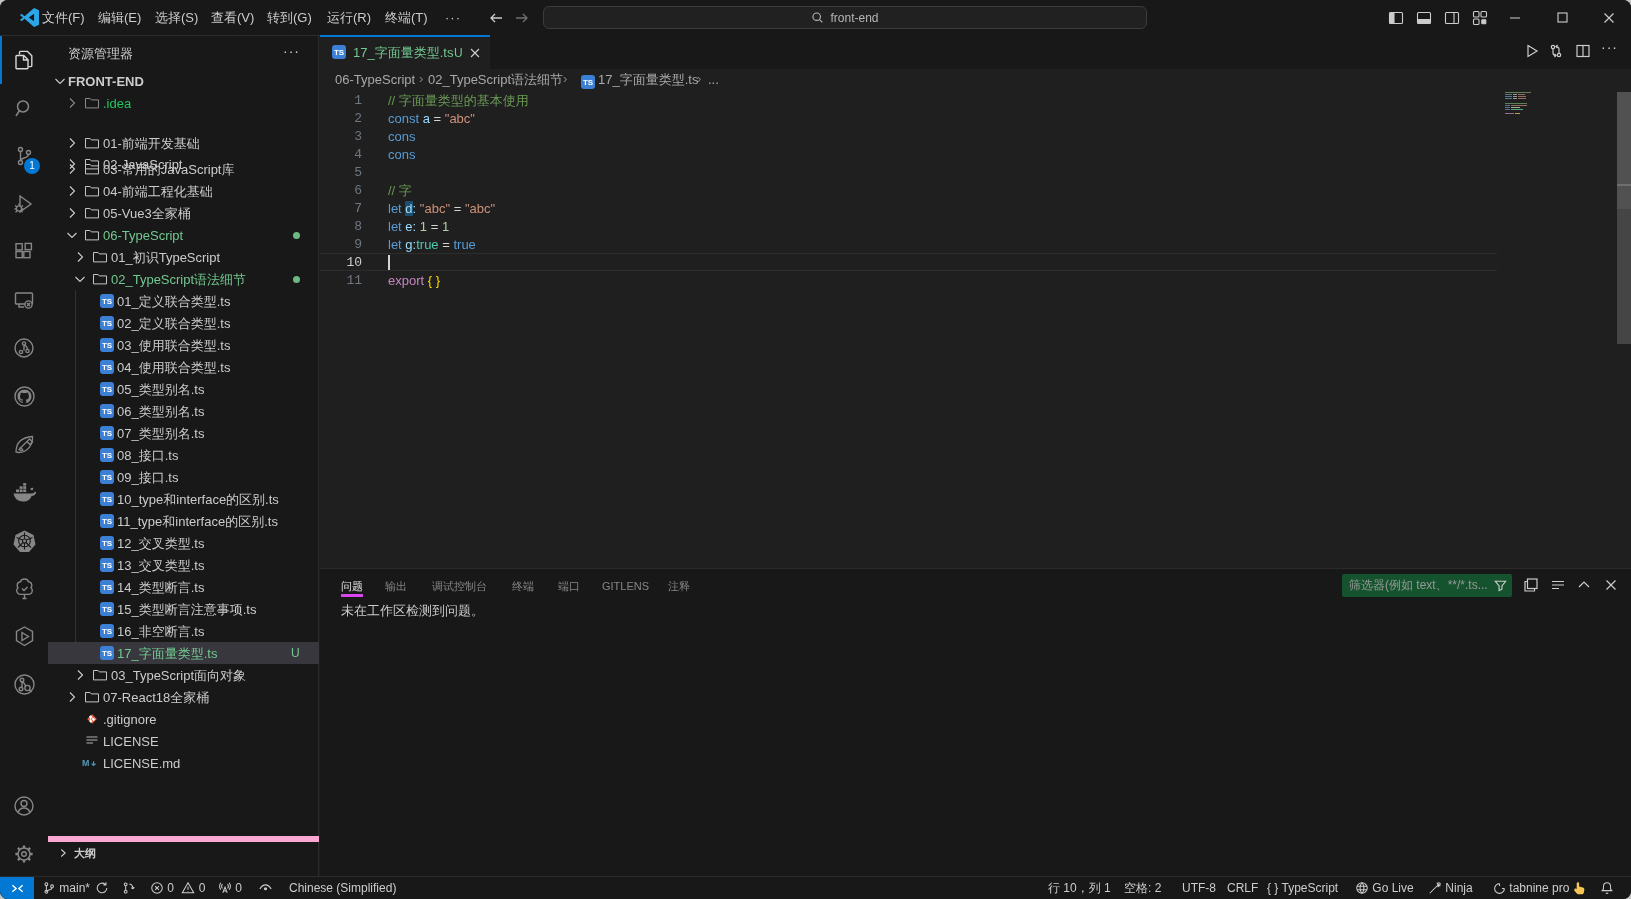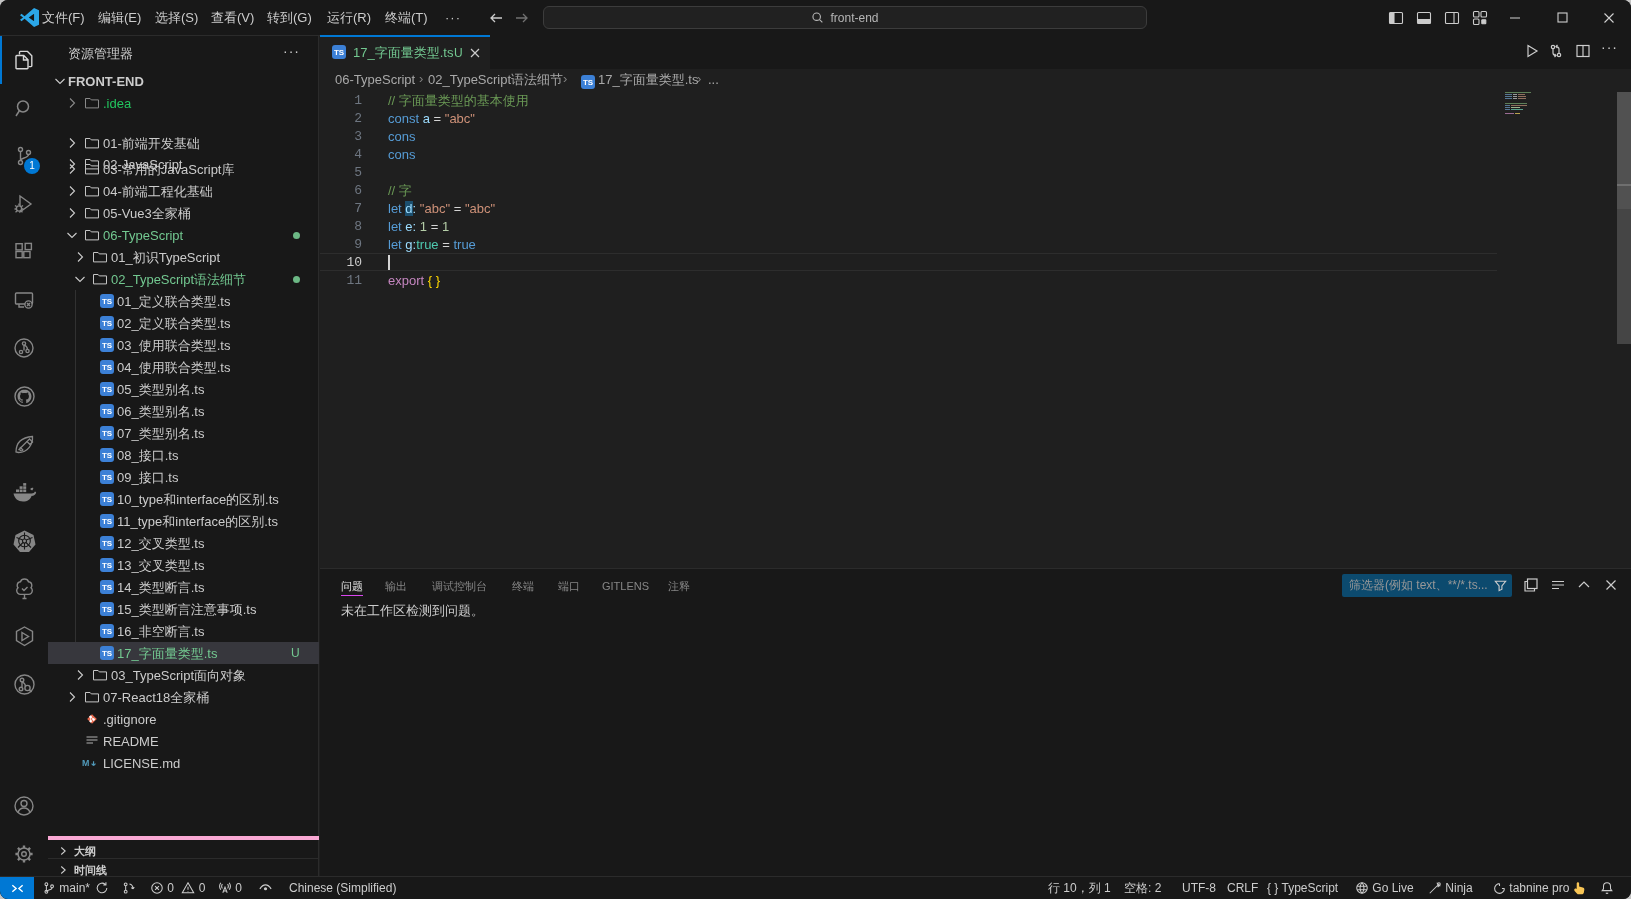--- a/index.html
+++ b/index.html
@@ -305,41 +305,35 @@
               <path d="M6.7 5.8 V9.8"></path>
               <circle cx="6.7" cy="10.2" r="0.9" fill="#fff"></circle>
             </g>
           </svg>
           <span class="rowlbl" style="left:55px">.gitignore</span>
         </div>
         <div class="row" style="top:695px">
           <svg class="fico" style="left:36px" width="16" height="16" viewBox="0 0 16 16" stroke="#b0b0b0" stroke-width="1.2">
             <path d="M2.5 4 H13.5 M2.5 7 H13.5 M2.5 10 H9"></path>
           </svg>
-          <span class="rowlbl" style="left:55px">README</span>
+          <span class="rowlbl" style="left:55px">LICENSE</span>
         </div>
         <div class="row" style="top:717px">
           <svg class="fico" style="left:34px" width="18" height="16" viewBox="0 0 18 16">
             <text x="0" y="11.5" font-family="Liberation Sans" font-size="10" font-weight="bold" fill="#519aba">M</text>
             <path d="M13 6 V11 M13 11 L10.8 8.8 M13 11 L15.2 8.8" stroke="#519aba" stroke-width="1.3" fill="none"></path>
           </svg>
           <span class="rowlbl" style="left:55px">LICENSE.md</span>
         </div>
       </div>
-  <div class="abs" style="left:0;top:801px;width:271px;height:22px;border-top:4px solid #f9a8d4">
+  <div class="abs" style="left:0;top:801px;width:271px;height:22px;border-top:6px solid #f9a8d4">
     <svg class="abs" style="left:8px;top:4px" width="14" height="14" viewBox="0 0 16 16" fill="none" stroke="#cccccc" stroke-width="1.2">
           <path d="M6 4 L10.5 8 L6 12"></path>
         </svg>
     <div class="abs" style="left:26px;top:4px;color:#cccccc;font-size:11px;font-weight:bold">大纲</div>
-  </div>
-  <div class="abs" style="left:0;top:823px;width:271px;height:22px;border-top:1px solid #2b2b2b">
-    <svg class="abs" style="left:8px;top:4px" width="14" height="14" viewBox="0 0 16 16" fill="none" stroke="#cccccc" stroke-width="1.2">
-          <path d="M6 4 L10.5 8 L6 12"></path>
-        </svg>
-    <div class="abs" style="left:26px;top:4px;color:#cccccc;font-size:11px;font-weight:bold">时间线</div>
   </div>
 </div>
 
 <div id="actbar">
   <div class="abs" style="left:0;top:1px;width:2px;height:48px;background:#0078d4"></div>
   <div class="aicon" style="top:1px;color:#d7d7d7">
         <svg width="24" height="24" viewBox="0 0 24 24" fill="none" stroke="#d7d7d7" stroke-width="1.4">
           <path d="M7.5 6.5 V4.2 a.8.8 0 0 1 .8-.8 h7.2 l4.3 4.3 V17.8 a.8.8 0 0 1-.8.8 h-2.5"></path>
           <path d="M4.5 7.5 h7.3 l4.2 4.2 V20 a.8.8 0 0 1-.8.8 H4.8 a.8.8 0 0 1-.8-.8 V8.3 a.8.8 0 0 1 .8-.8z M11.5 7.8 V12 h4.2"></path>
         </svg>
@@ -547,28 +541,28 @@
   <div class="abs" style="left:99px;top:-1px;color:#808080">›</div>
   <div class="abs" style="left:108px">02_TypeScript语法细节</div>
   <div class="abs" style="left:243px;top:-1px;color:#808080">›</div>
   <div class="abs tsico" style="left:261px;top:6px">TS</div>
   <div class="abs" style="left:278px">17_字面量类型.ts</div>
   <div class="abs" style="left:377px;top:-1px;color:#808080">›</div>
   <div class="abs" style="left:388px">...</div>
 </div>
 
 <div id="panel">
-  <div class="ptab" style="left:21px;color:#e7e7e7;border-bottom:1px solid #d946ef;padding-bottom:18px">问题</div>
+  <div class="ptab" style="left:21px;color:#e7e7e7;border-bottom:3px solid #d946ef;padding-bottom:18px">问题</div>
   <div class="ptab" style="left:65px">输出</div>
   <div class="ptab" style="left:112px">调试控制台</div>
   <div class="ptab" style="left:192px">终端</div>
   <div class="ptab" style="left:238px">端口</div>
   <div class="ptab" style="left:282px">GITLENS</div>
   <div class="ptab" style="left:348px">注释</div>
-  <div class="abs" style="left:1022px;top:5px;width:170px;height:23px;background:#0c4a6e;border-radius:2px;color:#989898;font-size:12px;line-height:23px;white-space:nowrap;overflow:hidden"><span style="margin-left:7px">筛选器(例如 text、**/*.ts...</span>
+  <div class="abs" style="left:1022px;top:5px;width:170px;height:23px;background:#14532d;border-radius:2px;color:#989898;font-size:12px;line-height:23px;white-space:nowrap;overflow:hidden"><span style="margin-left:7px">筛选器(例如 text、**/*.ts...</span>
     <svg class="abs" style="right:4px;top:4px" width="15" height="15" viewBox="0 0 16 16" fill="none" stroke="#cccccc" stroke-width="1.2">
           <path d="M2.5 3.5 H13.5 L9.5 8.5 V12 L6.5 13.5 V8.5 Z"></path>
         </svg>
   </div>
   <div class="abs" style="left:1203px;top:8px">
         <svg width="16" height="16" viewBox="0 0 16 16" fill="none" stroke="#cccccc" stroke-width="1.2">
           <rect x="4.5" y="2" width="9.5" height="9.5"></rect>
           <path d="M11.5 11.5 v2.5 h-9.5 v-9.5 h2.5"></path>
         </svg>
       </div>

